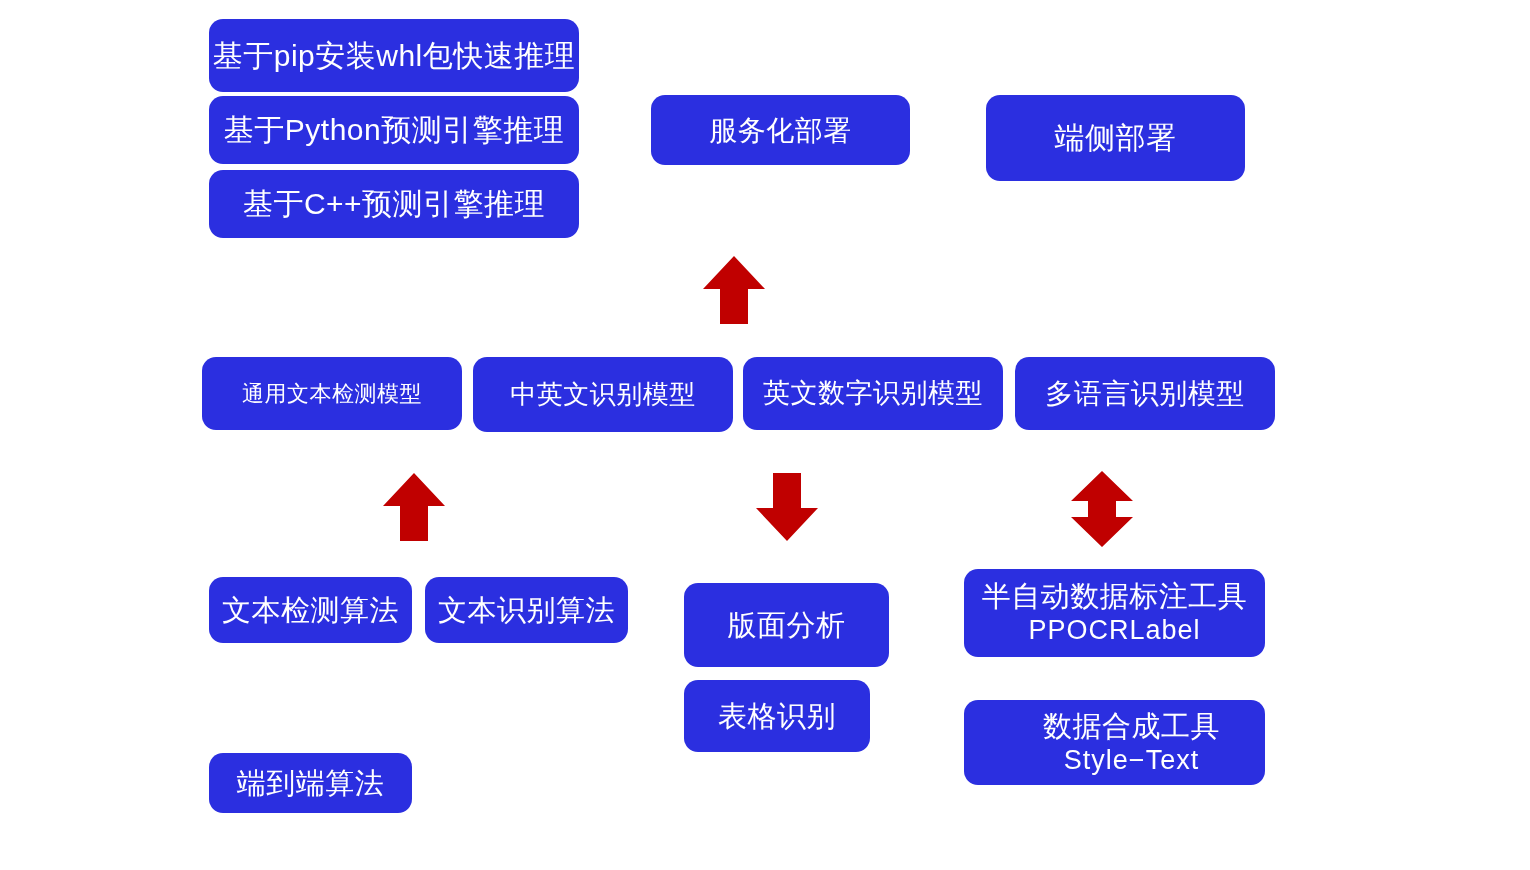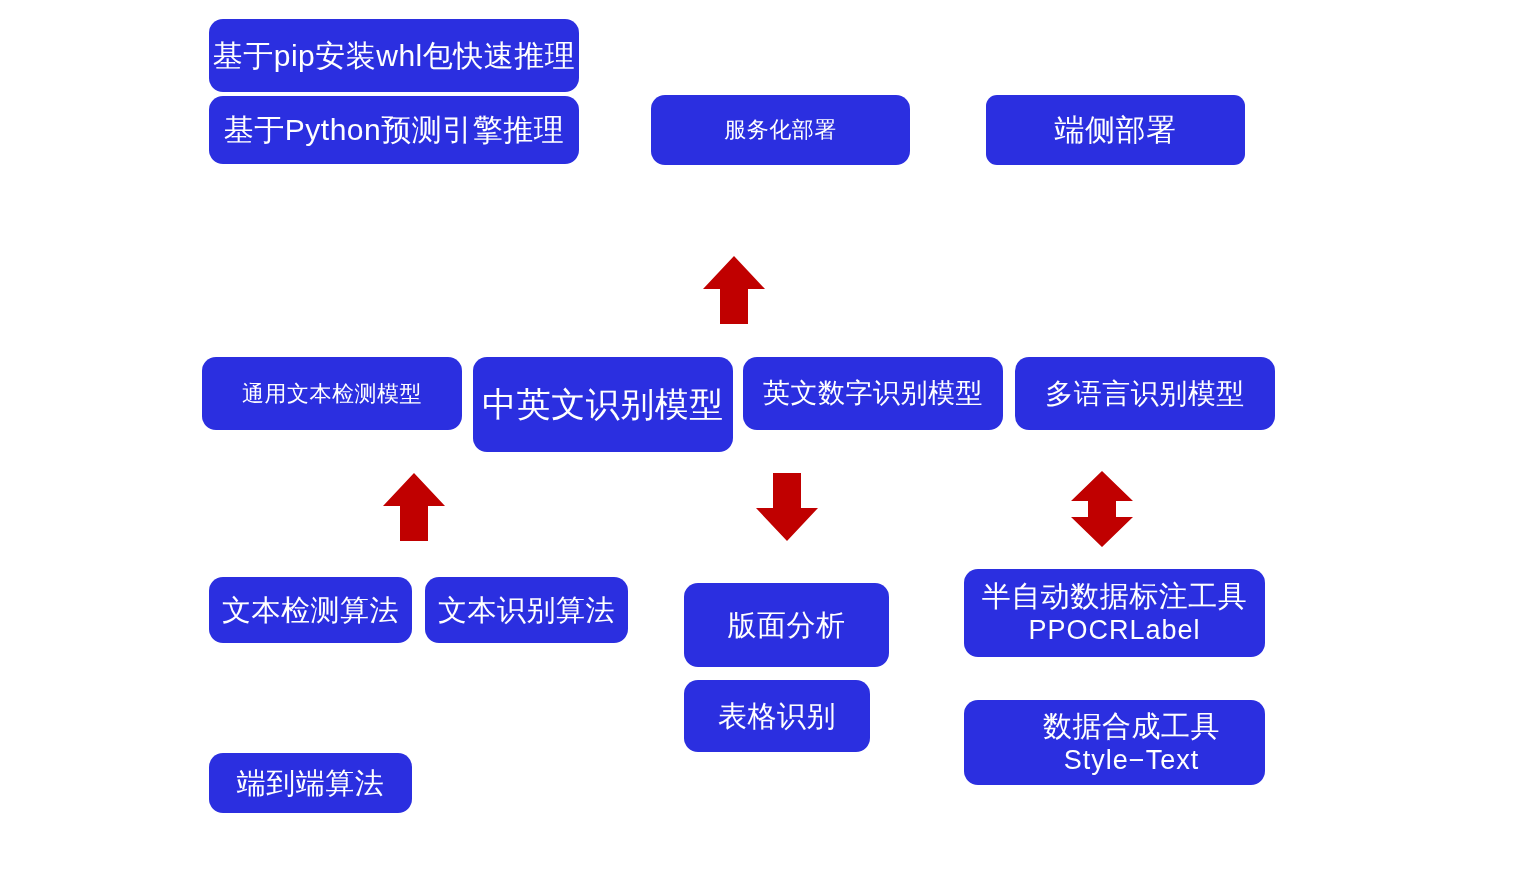--- a/index.html
+++ b/index.html
@@ -53,40 +53,43 @@
 <div id="canvas">
 
   <div class="box" style="left:209px; top:19px; width:370px; height:73px; font-size:30px;">
     <span class="line1">基于pip安装whl包快速推理</span>
   </div>
 
   <div class="box" style="left:209px; top:96px; width:370px; height:68px; font-size:30px;">
     <span class="line1">基于Python预测引擎推理</span>
   </div>
 
+  <div class="box" style="left:209px; top:170px; width:370px; height:68px; font-size:30px;">
+    <span class="line1">基于C++预测引擎推理</span>
+  </div>
 
-  <div class="box" style="left:651px; top:95px; width:259px; height:70px; font-size:22px;text-align:right;">
+  <div class="box" style="left:651px; top:95px; width:259px; height:70px; font-size:28px;text-align:right;">
     <span class="line1">服务化部署</span>
   </div>
 
-  <div class="box" style="left:986px; top:95px; width:259px; height:70px; font-size:30px;border-radius:11px;">
+  <div class="box" style="left:986px; top:95px; width:259px; height:86px; font-size:30px;">
     <span class="line1">端侧部署</span>
   </div>
 
   <div class="arrow" style="left:703px; top:256px; width:62px; height:68px;">
     <svg width="62" height="68" viewBox="0 0 62 68" aria-hidden="true">
       <polygon points="31,0 62,33 45,33 45,68 17,68 17,33 0,33" fill="#C00000"></polygon>
     </svg>
   </div>
 
   <div class="box" style="left:202px; top:357px; width:260px; height:73px; font-size:22px;">
     <span class="line1">通用文本检测模型</span>
   </div>
 
-  <div class="box" style="left:473px; top:357px; width:260px; height:95px; font-size:34px;">
+  <div class="box" style="left:473px; top:357px; width:260px; height:75px; font-size:26px;">
     <span class="line1">中英文识别模型</span>
   </div>
 
   <div class="box" style="left:743px; top:357px; width:260px; height:73px; font-size:27px;">
     <span class="line1">英文数字识别模型</span>
   </div>
 
   <div class="box" style="left:1015px; top:357px; width:260px; height:73px; font-size:28px;">
     <span class="line1">多语言识别模型</span>
   </div>

